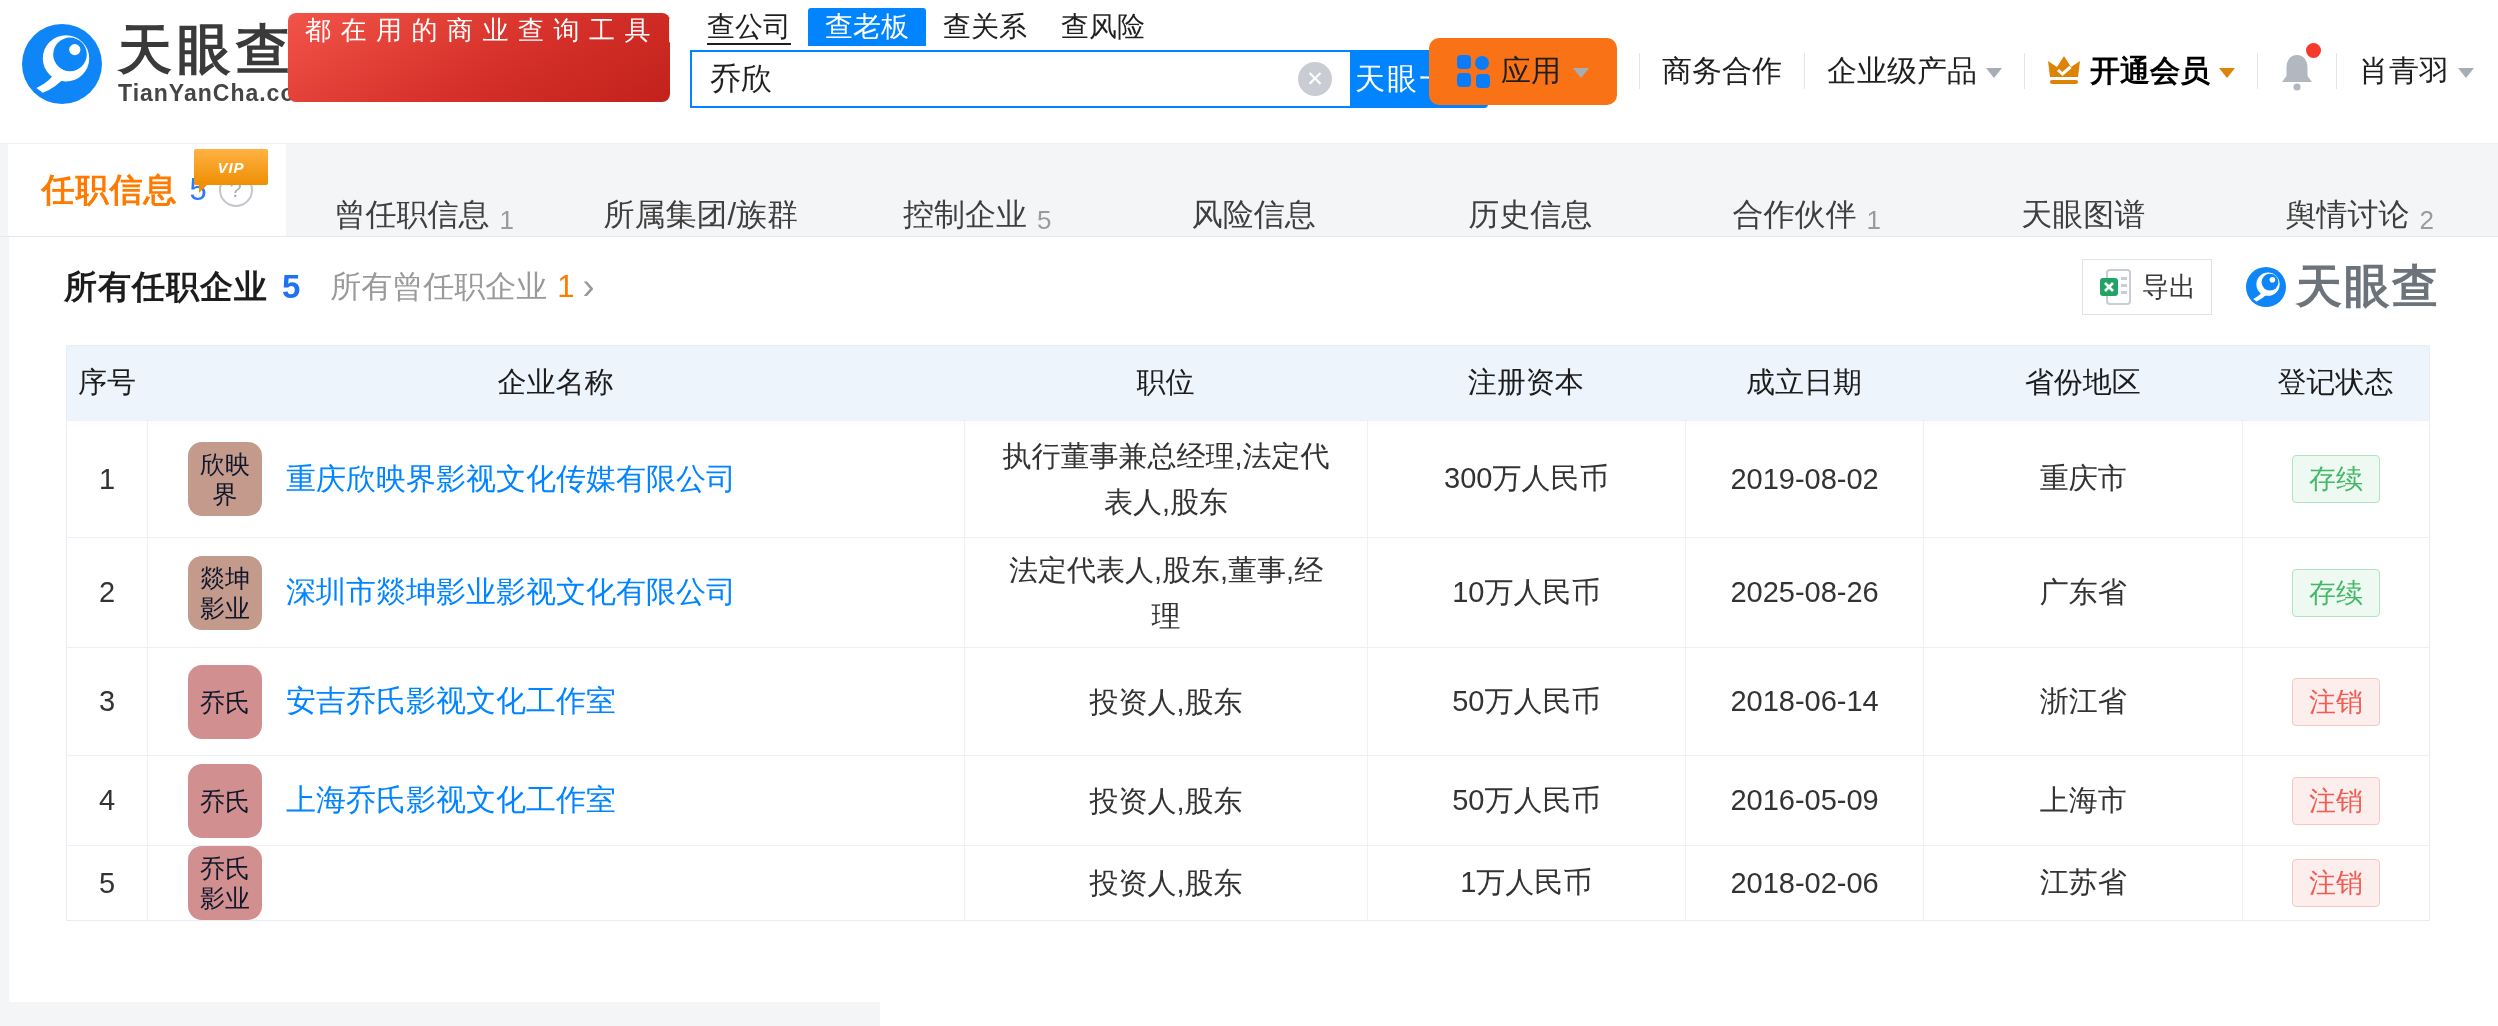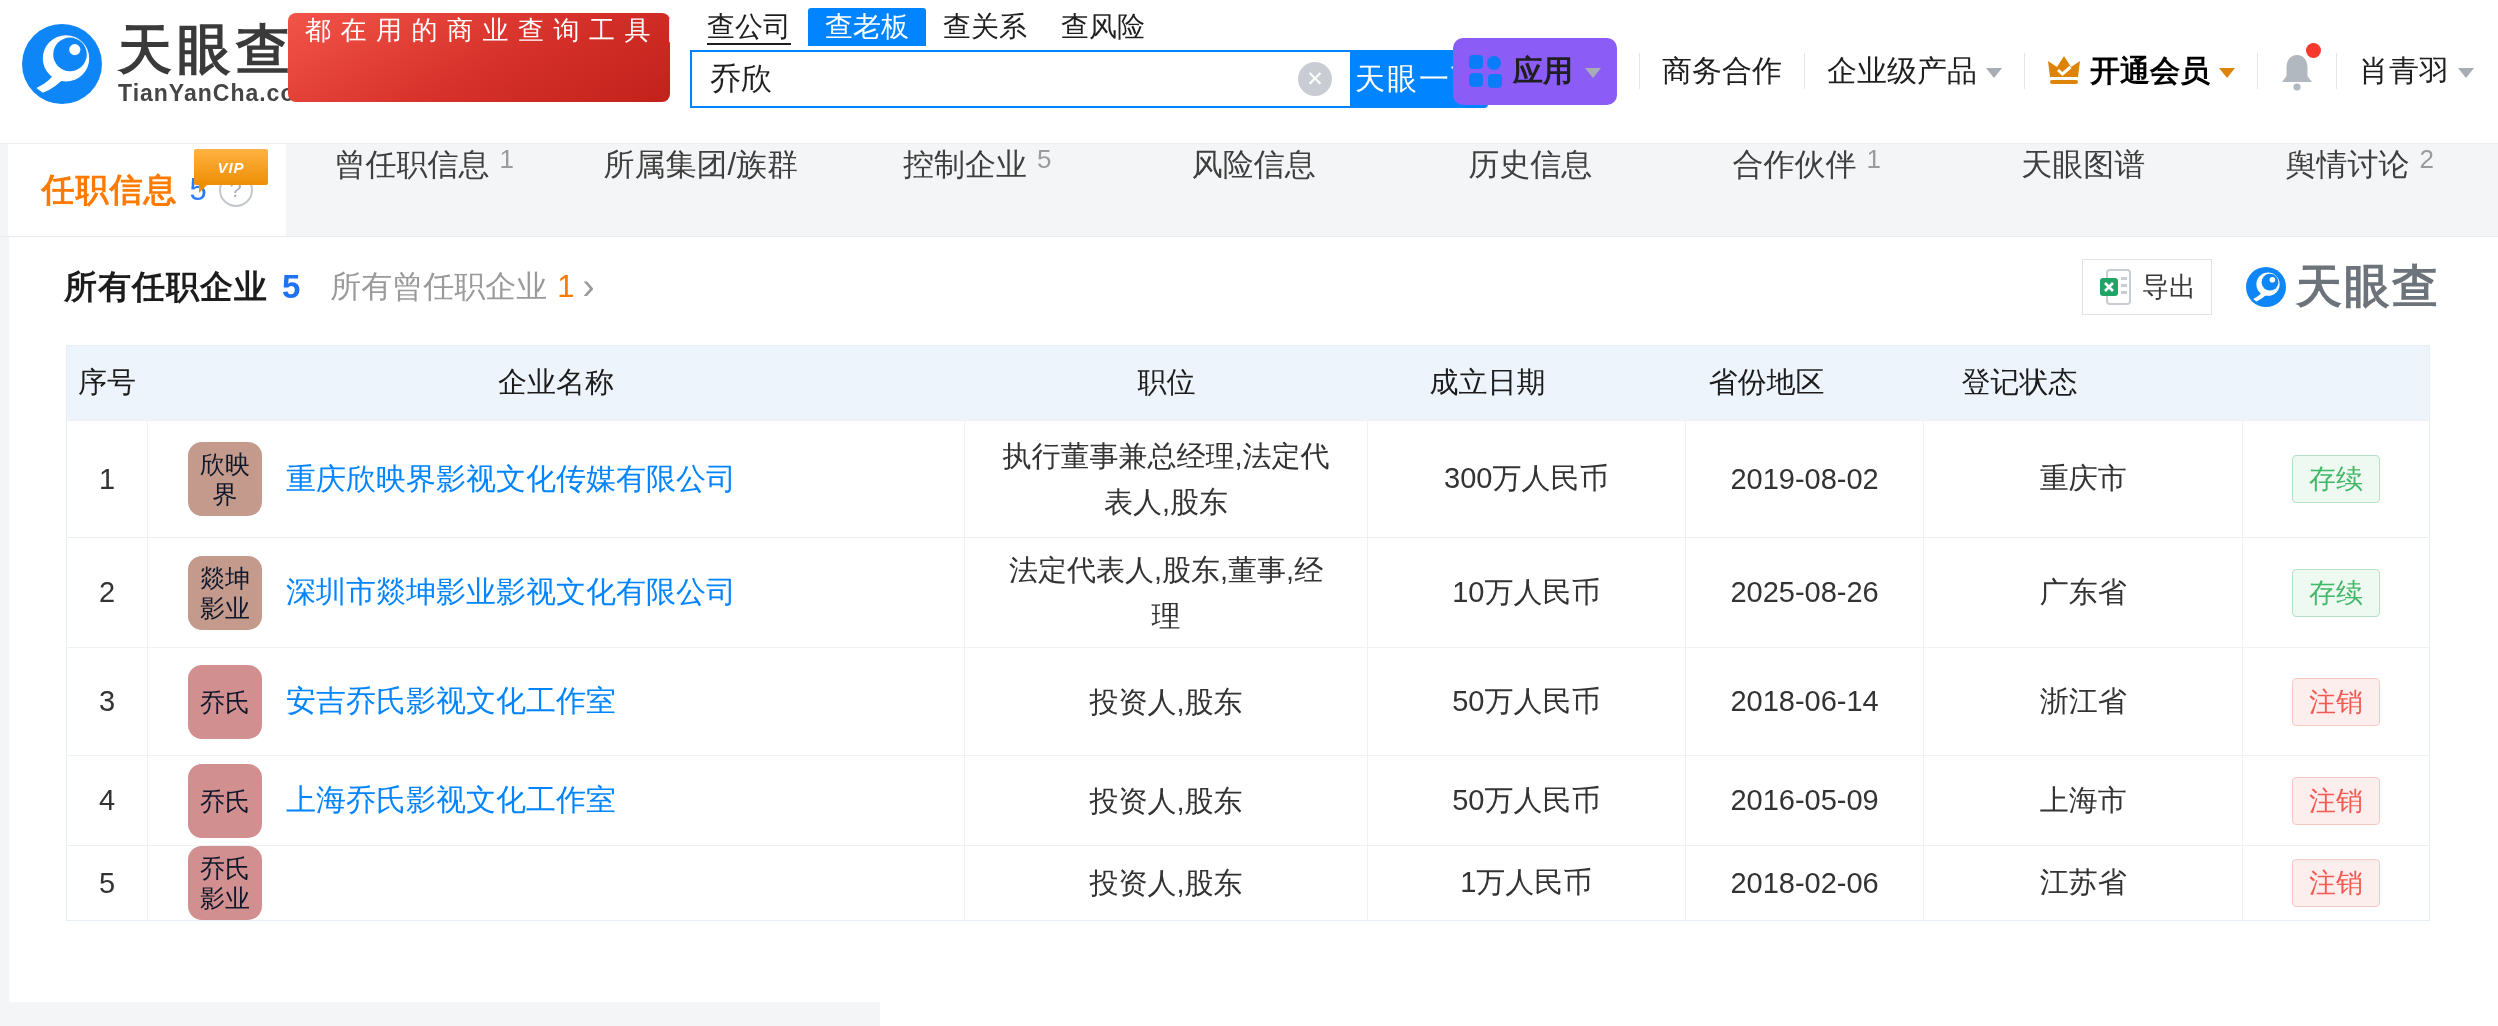--- a/index.html
+++ b/index.html
@@ -28,21 +28,21 @@
   .search-input { width:660px; height:58px; border:2px solid #0084ff; border-right:none; background:#fff;
                   display:flex; align-items:center; padding:0 18px; font-size:31px; color:#1f1f1f; }
   .search-value { flex:1; }
   .clear-icon { width:34px; height:34px; border-radius:50%; background:#c9cdd3; color:#fff; font-size:21px;
                 display:flex; align-items:center; justify-content:center; cursor:pointer; }
   .search-btn { width:138px; height:58px; background:#0084ff; color:#fff; font-size:30px; letter-spacing:2px;
                 display:flex; align-items:center; justify-content:center; border-radius:0 4px 4px 0; cursor:pointer; }
 
   .hnav { position:absolute; right:24px; top:36px; height:70px; display:flex; align-items:center; gap:22px; font-size:30px; color:#1f1f1f; }
   .vdiv { width:1px; height:36px; background:#e5e5e5; }
-  .app-chip { display:flex; align-items:center; gap:12px; background:#8b5cf6; border-radius:10px; padding:13px 16px; cursor:pointer;font-weight:bold; }
+  .app-chip { display:flex; align-items:center; gap:12px; background:#f97316; border-radius:10px; padding:13px 28px; cursor:pointer; }
   .app-grid { position:relative; width:32px; height:32px; }
   .app-grid i { position:absolute; width:14px; height:14px; background:#0b7cf8; border-radius:4px; }
   .app-grid i:nth-child(1){ left:0; top:0; }
   .app-grid i:nth-child(2){ right:0; top:1px; border-radius:50%; }
   .app-grid i:nth-child(3){ left:0; bottom:0; }
   .app-grid i:nth-child(4){ right:-1px; bottom:-1px; }
   .caret { width:0; height:0; border-left:8px solid transparent; border-right:8px solid transparent;
            border-top:10px solid #a7adb5; margin-top:4px; }
   .caret.orange { border-top-color:#dd8408; }
   .nav-item { display:flex; align-items:center; gap:9px; cursor:pointer; }
@@ -58,21 +58,21 @@
   .tab-active-label { font-size:33px; font-weight:600; color:#ff7a00; letter-spacing:1px; }
   .tab-active-count { font-size:31px; color:#2a7bf6; }
   .help-icon { width:34px; height:34px; border-radius:50%; border:2px solid #c3c7cd; color:#aab0b8;
                font-size:22px; display:flex; align-items:center; justify-content:center; cursor:pointer; }
   .vip-badge { position:absolute; top:5px; right:18px; width:74px; height:36px;
                background:linear-gradient(180deg,#ffb243,#ee8f04); border-radius:2px;
                color:#fff; font-size:15px; font-weight:700; font-style:italic;
                display:flex; align-items:center; justify-content:center; letter-spacing:1px; }
   .vip-badge::after { content:""; position:absolute; left:5px; bottom:-8px;
                border:6px solid transparent; border-top-color:#ee8f04; border-left-color:#ee8f04; }
-  .tab { flex:1; display:flex; align-items:flex-start; justify-content:center; gap:10px; cursor:pointer; }
+  .tab { flex:1; display:flex; align-items:flex-end; justify-content:center; gap:10px; cursor:pointer; }
   .tab-label { font-size:31px; color:#3f3f3f; }
   .tab-count { font-size:26px; color:#9b9b9b; }
 
   
   .content { position:absolute; top:237px; left:0; right:0; bottom:0; background:#fff; }
   .gutter-left { position:absolute; left:0; top:237px; bottom:0; width:9px; background:#f3f5f7; }
   .bottom-strip { position:absolute; left:0; bottom:0; width:880px; height:24px; background:#f3f5f7; }
 
   .section-row { position:absolute; top:16px; left:64px; right:58px; height:68px; display:flex; align-items:center; }
   .section-title { font-size:33px; font-weight:700; color:#1c1c1c; letter-spacing:1px; }
@@ -275,20 +275,21 @@
         </svg>
         <span class="watermark-text">天眼查</span>
       </div>
     </div>
 
     <div class="table">
       <div class="thead">
         <div class="th c1">序号</div>
         <div class="th c2">企业名称</div>
         <div class="th c3">职位</div>
+        <div class="th c4">注册资本</div>
         <div class="th c5">成立日期</div>
         <div class="th c6">省份地区</div>
         <div class="th c7">登记状态</div>
       </div>
 
       <div class="tr">
         <div class="td c1">1</div>
         <div class="td c2 td-name">
           <span class="badge" style="background: rgb(196, 154, 140);">欣映界</span>
           <a class="company-link">重庆欣映界影视文化传媒有限公司</a>

